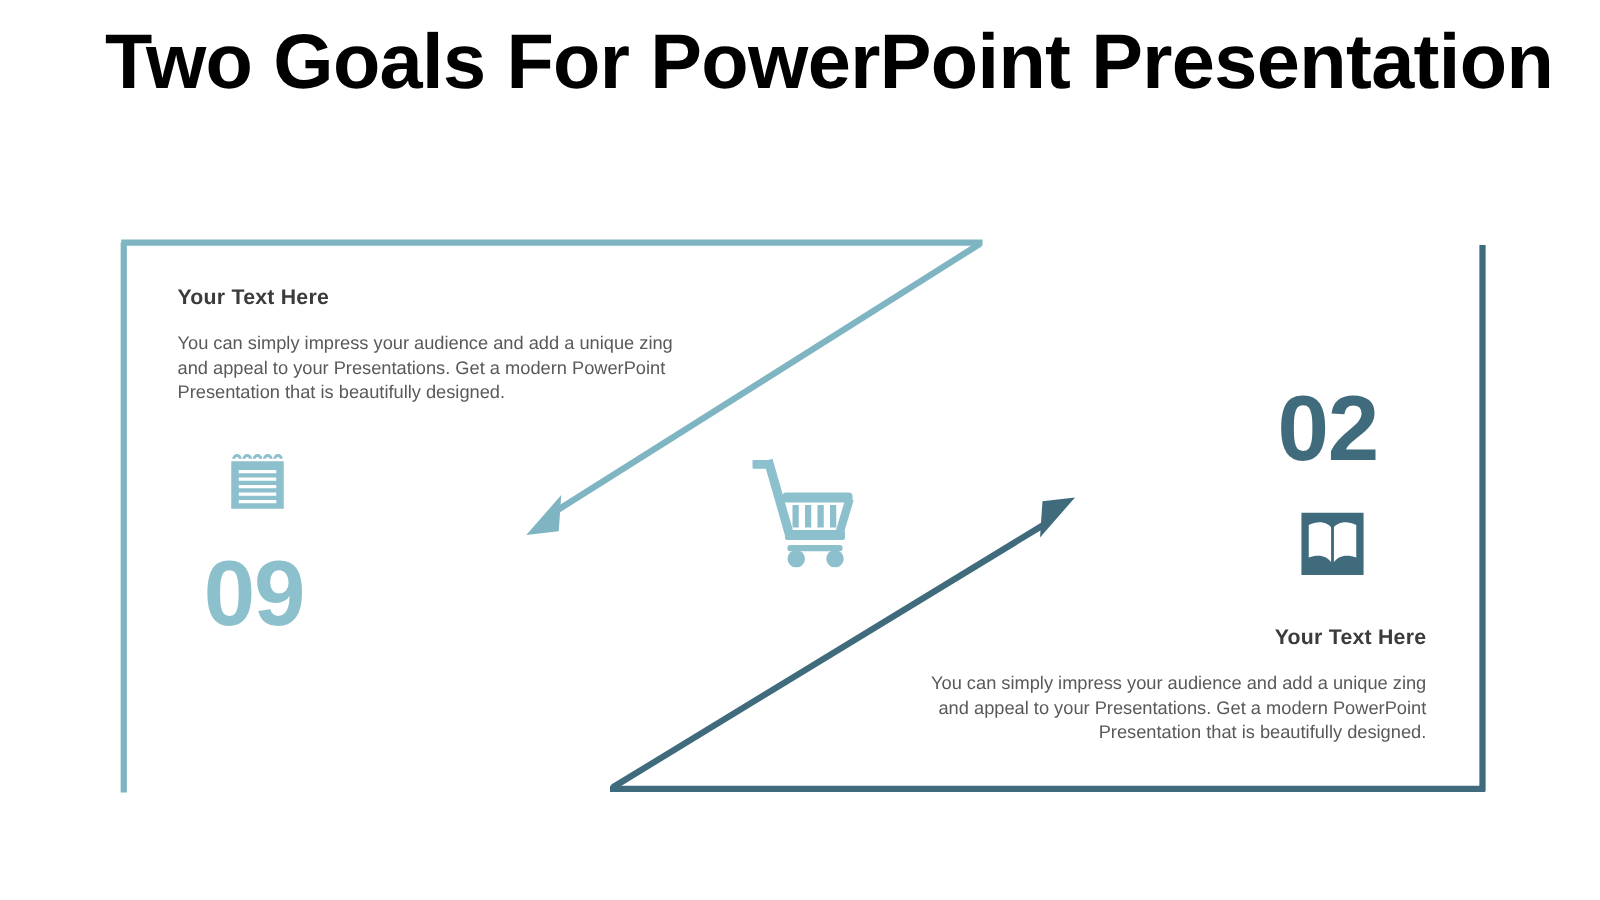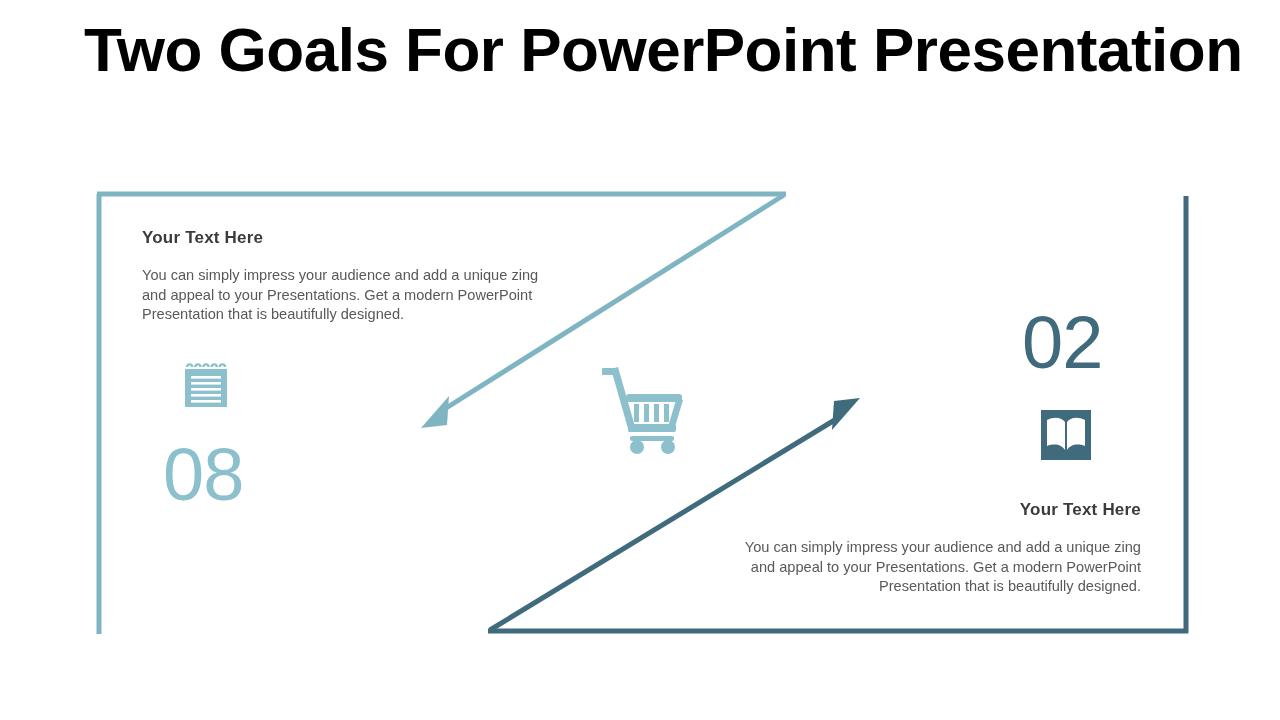--- a/index.html
+++ b/index.html
@@ -87,21 +87,21 @@
     font-size: 14.6px;
     color: #595959;
     line-height: 19.5px;
     margin: 0;
   }
 
   
   .big-number {
     position: absolute;
     font-family: "Liberation Sans", sans-serif;
-    font-weight: normal;
+    font-weight: bold;
     font-size: 74px;
     line-height: 74px;
     letter-spacing: -1px;
     text-align: center;
   }
   #number-01 {
     left: 163px;
     top: 438px;
     color: #8cc0cc;
   }
@@ -154,21 +154,21 @@
   <div id="left-block">
     <div id="left-heading">Your Text Here</div>
     <div id="left-body">You can simply impress your audience and add a unique zing and appeal to your Presentations. Get a modern PowerPoint  Presentation that is beautifully designed.</div>
   </div>
 
   <div id="right-block">
     <div id="right-heading">Your Text Here</div>
     <div id="right-body">You can simply impress your audience and add a unique zing and appeal to your Presentations. Get a modern PowerPoint  Presentation that is beautifully designed.</div>
   </div>
 
-  <div class="big-number" id="number-01">08</div>
+  <div class="big-number" id="number-01">09</div>
 
   <div class="big-number" id="number-02">02</div>
 
   <div class="icon-box" id="icon-notepad">
     <svg viewBox="0 0 50 50" width="50" height="50">
 
       <g stroke="#8CC0CC" stroke-width="2.4" fill="none">
         <path d="M6,6 a2.6,2.6 0 0 1 5.2,0"></path>
         <path d="M14.2,6 a2.6,2.6 0 0 1 5.2,0"></path>
         <path d="M22.4,6 a2.6,2.6 0 0 1 5.2,0"></path>

